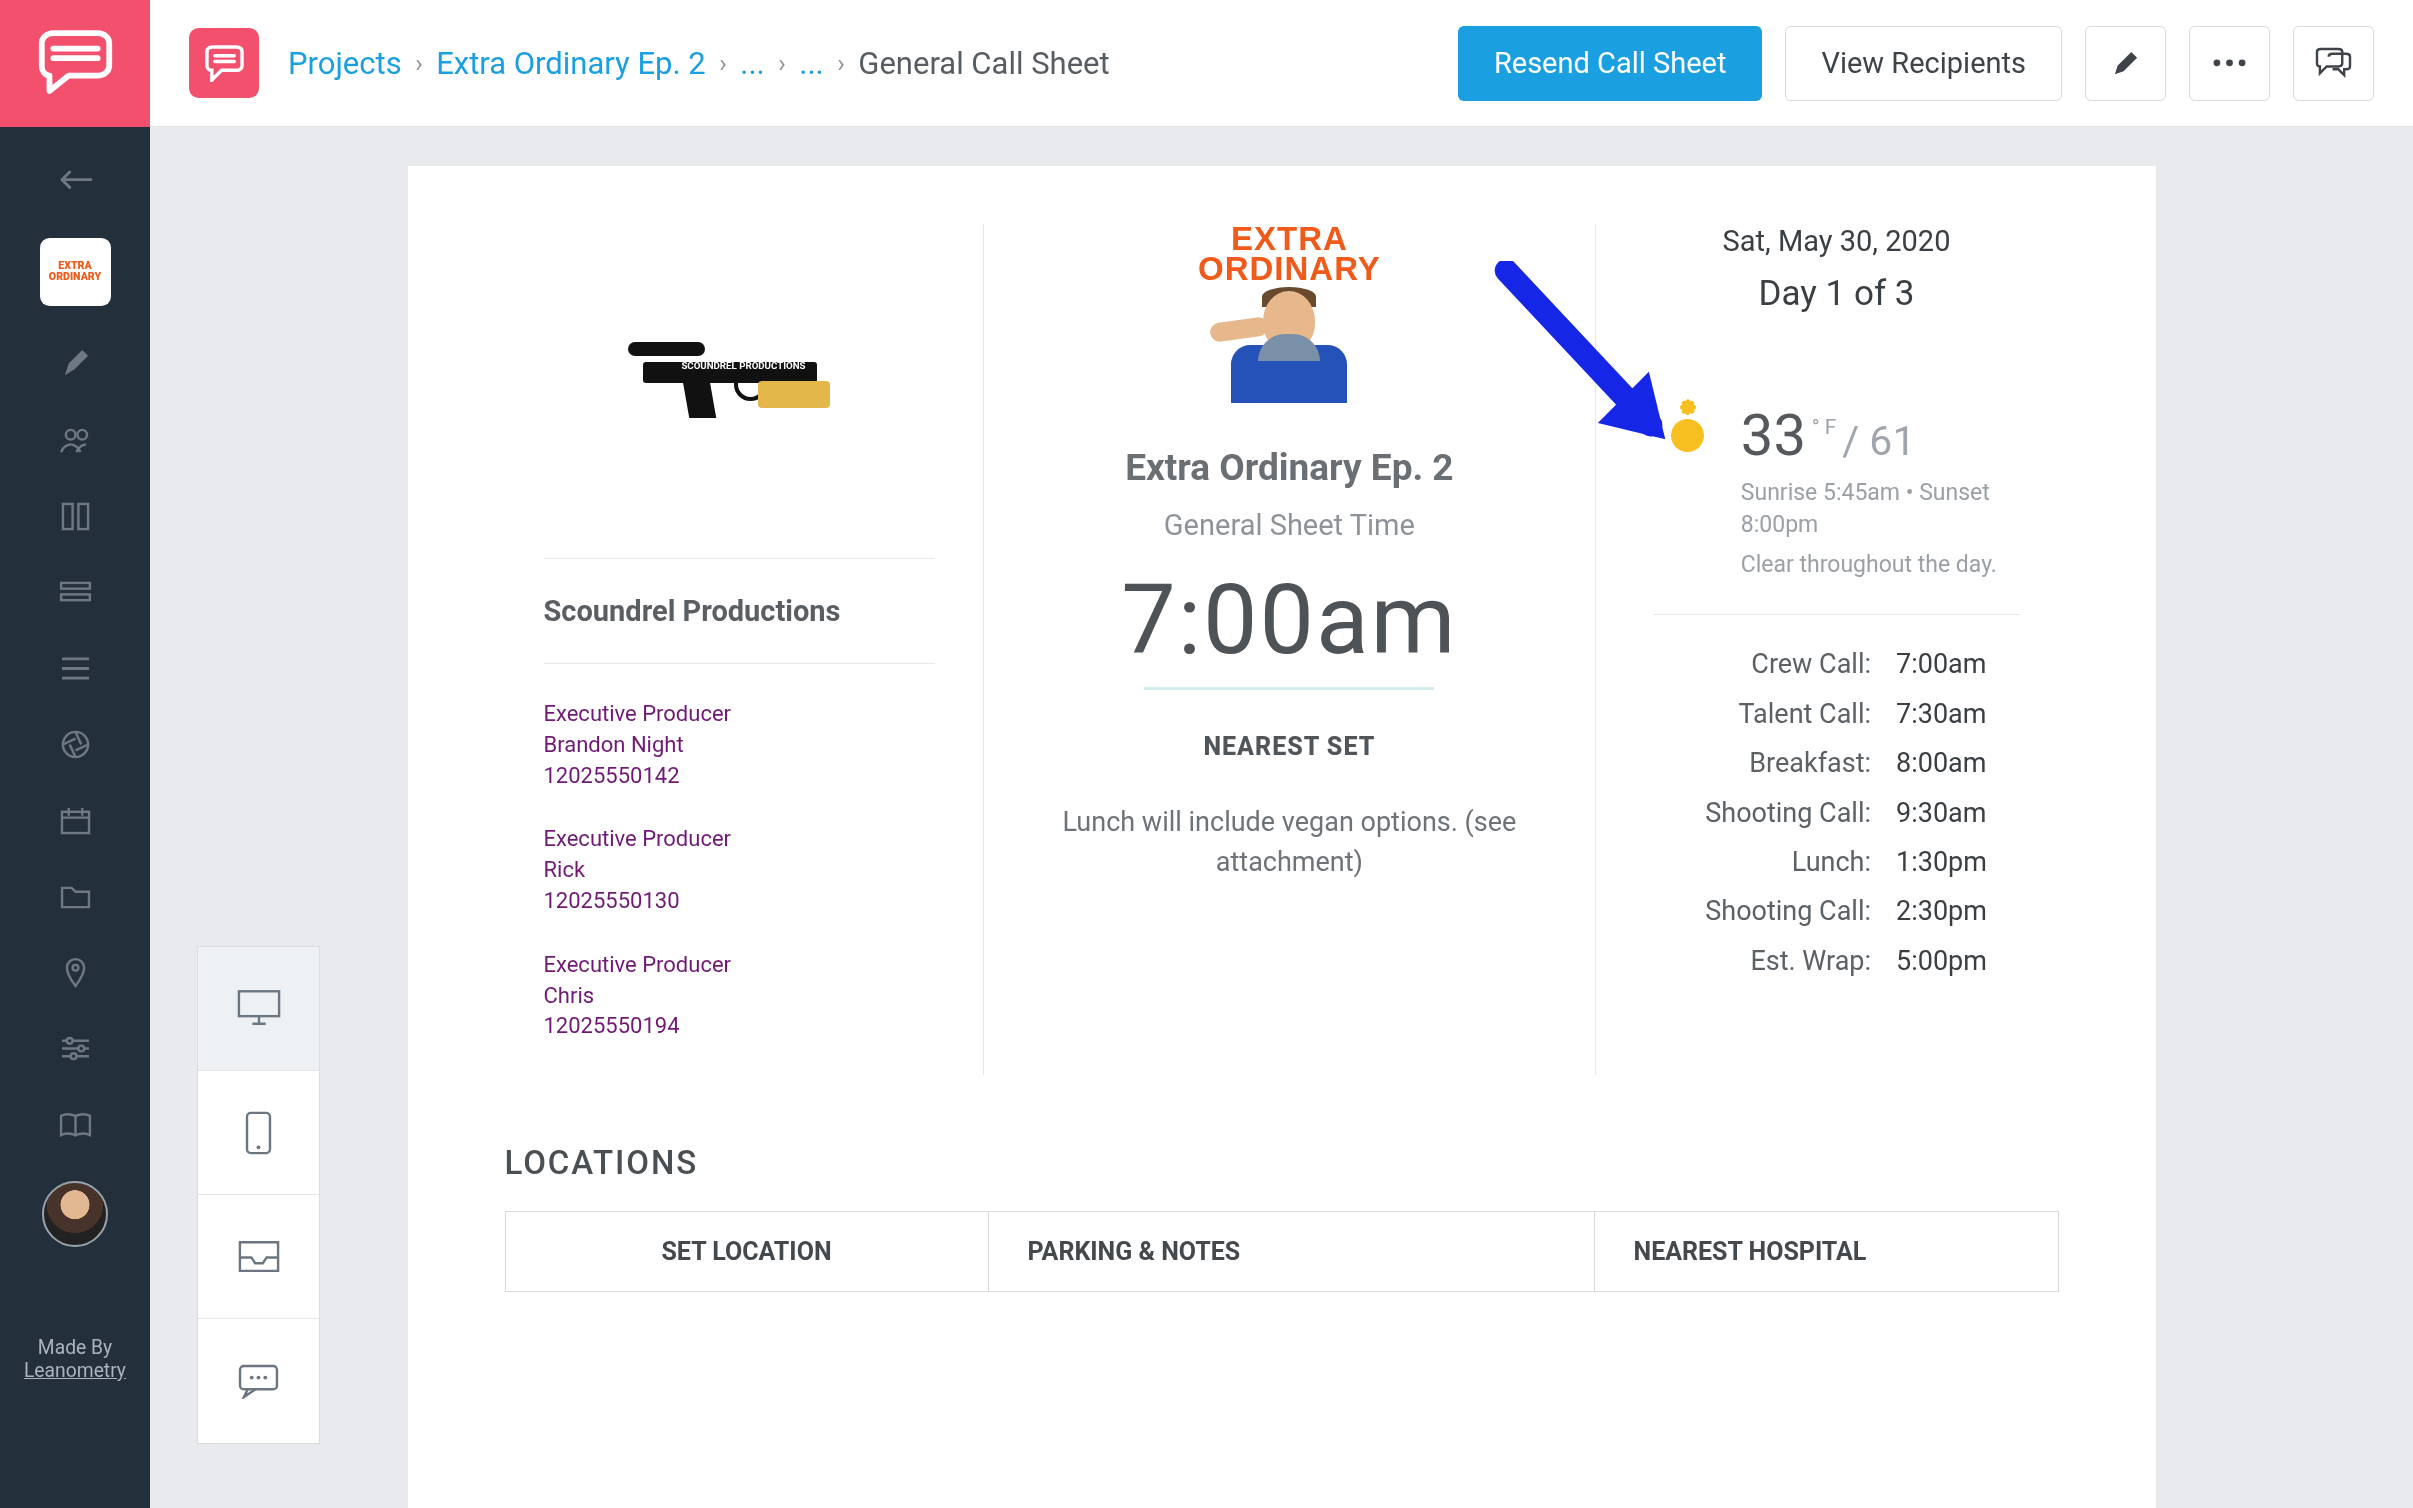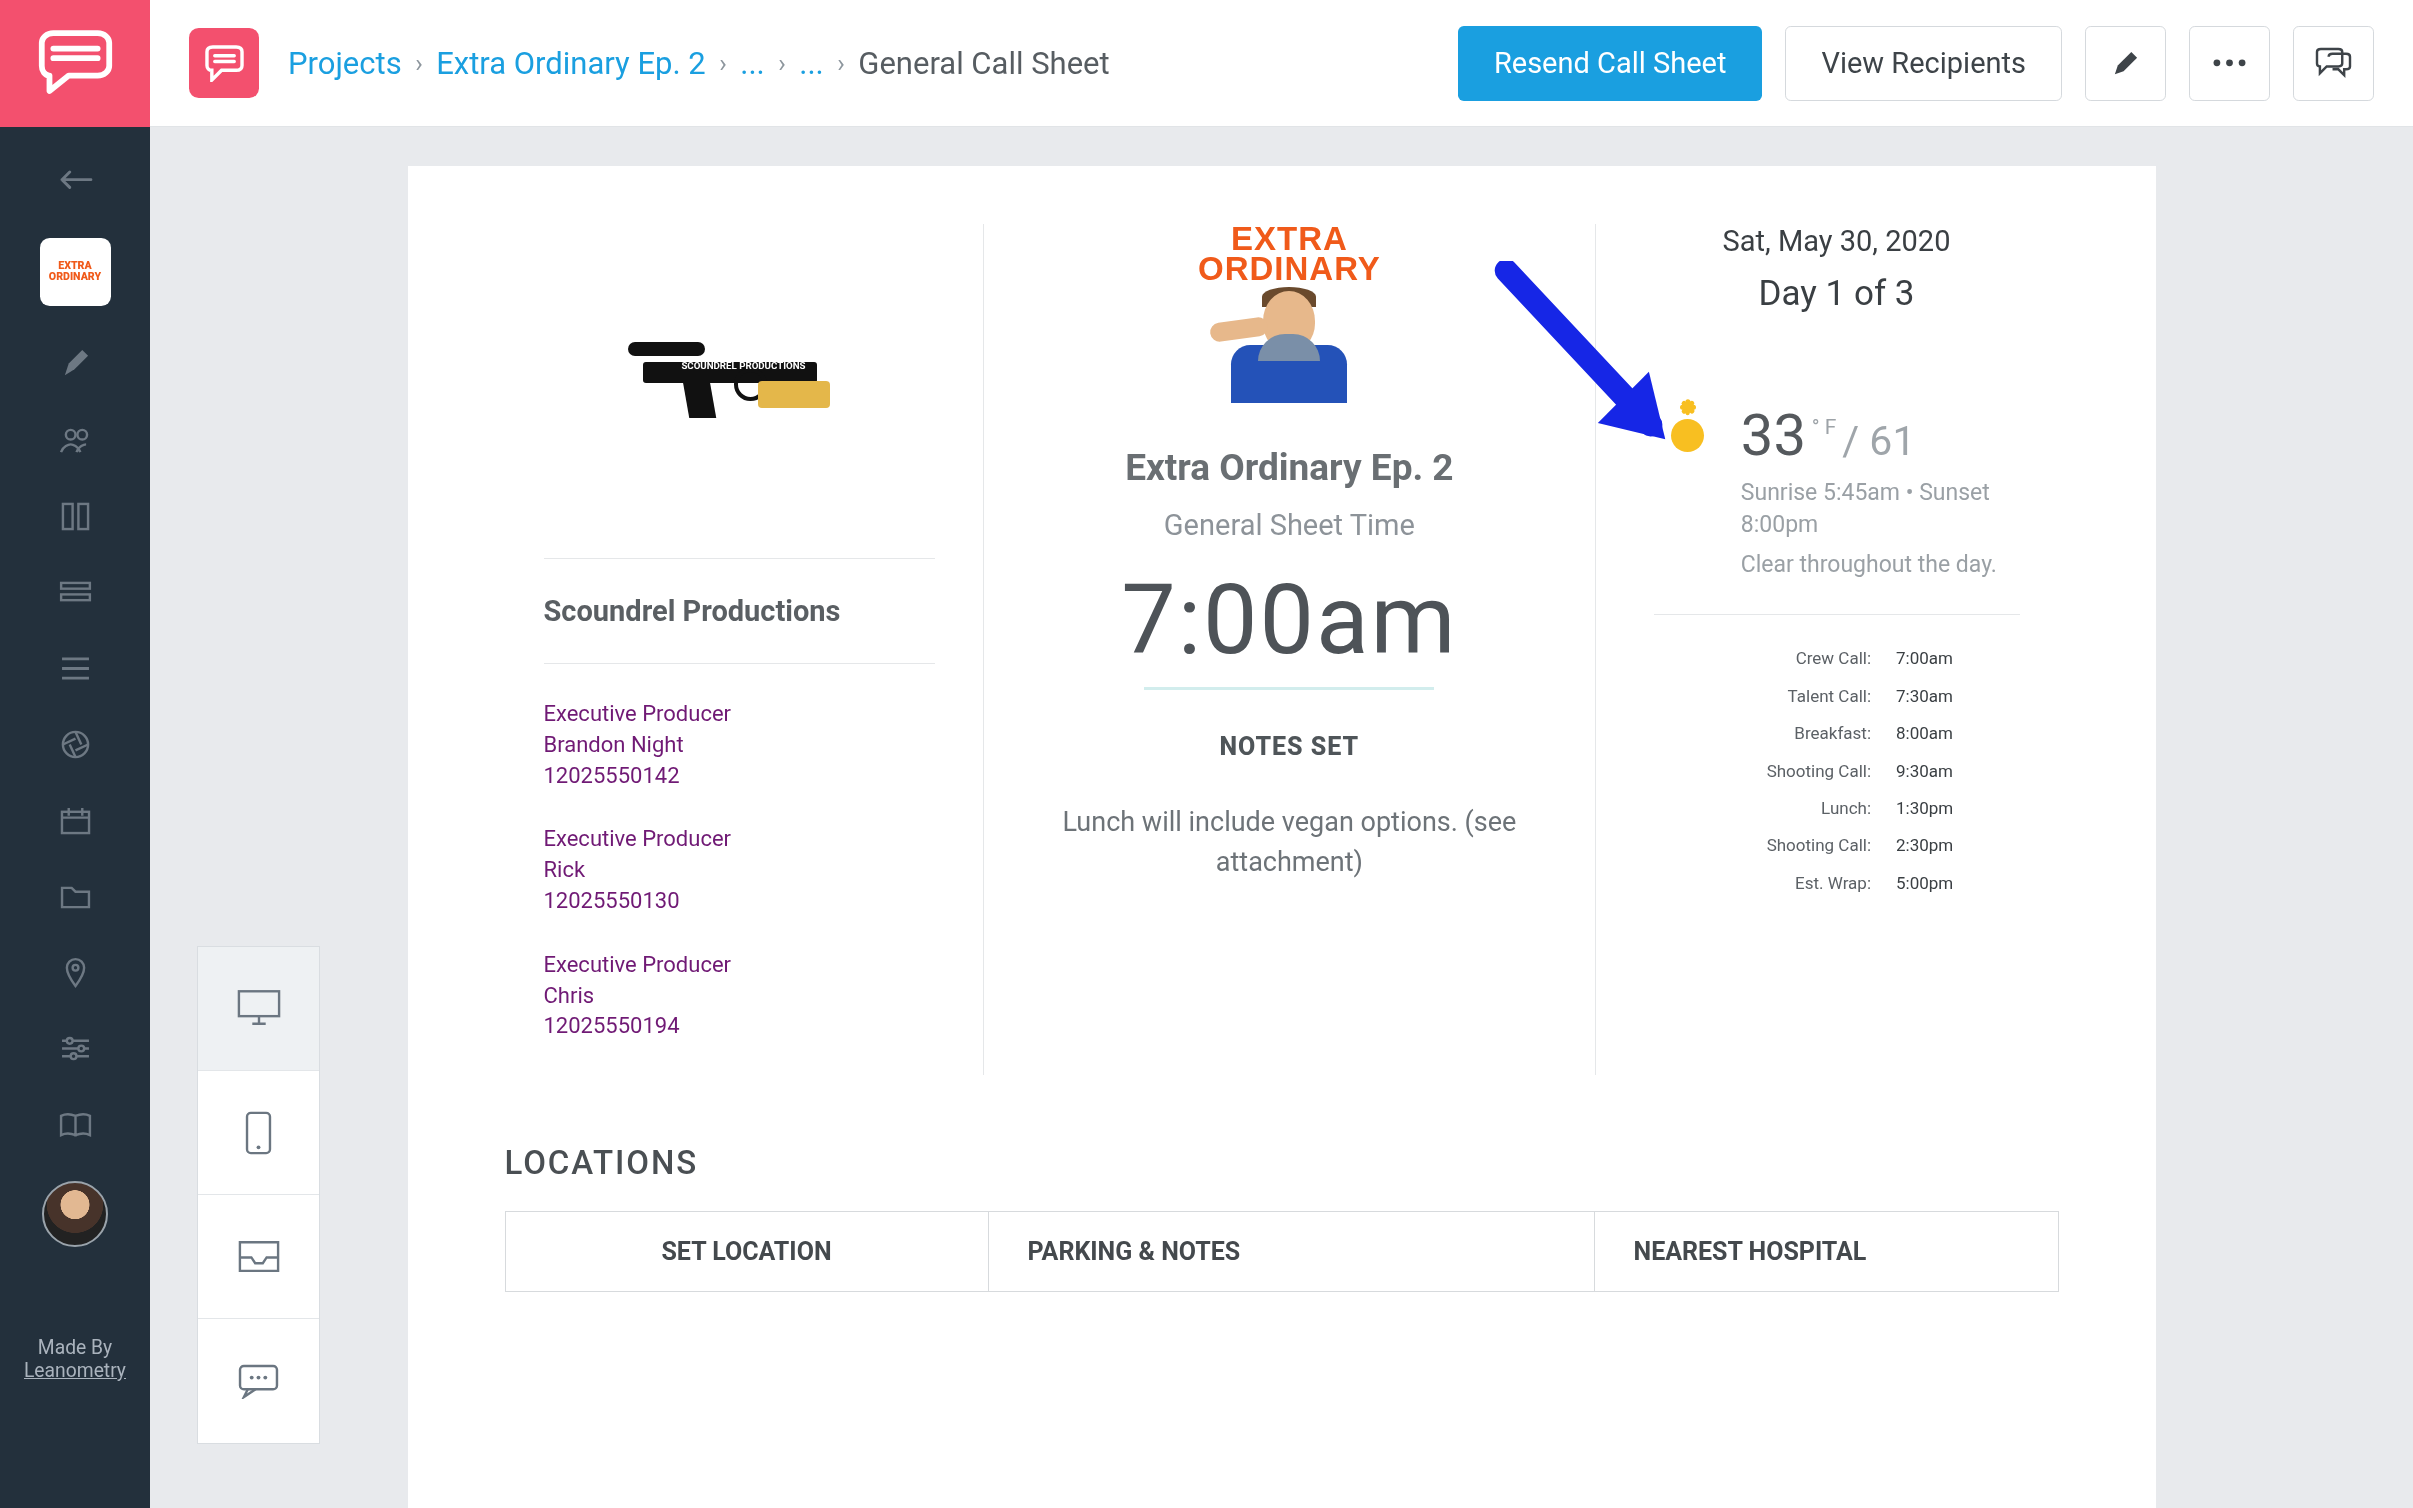--- a/index.html
+++ b/index.html
@@ -77,21 +77,21 @@
 .sun{ width:33px;height:33px;border-radius:50%;background:#f8bf21;position:relative;}
 .sun-wrap::before,.sun-wrap::after{content:"";position:absolute;width:68px;height:68px;}
 .ray{position:absolute;left:50%;top:50%;width:4.8px;height:13.5px;background:#f8bf21;border-radius:2.9px;transform-origin:center -21px;}
 .temp-big{ display:flex; align-items:baseline; gap:5.8px;}
 .temp-hi{ font-size:58px; color:#55595d;}
 .deg{ font-size:21px; color:#9da3a8; vertical-align:top; position:relative; top:-21px;}
 .temp-lo{ font-size:41px; color:#9fa5aa;}
 .weather-sub{ font-size:23px; color:#9aa0a5; margin-top:7.7px; line-height:1.4;}
 .hr2{ border-top:1px solid #e5e7e9; margin:0 0 33px 0;}
 .schedule{ display:flex; flex-direction:column; gap:17.4px;}
-.sched-row{ display:flex; justify-content:flex-end; gap:25px; font-size:17px;}
+.sched-row{ display:flex; justify-content:flex-end; gap:25px; font-size:27px;}
 .sched-row .k{ color:#5c6166; text-align:right; width:222px;}
 .sched-row .v{ color:#3a3f43; width:126px;}
 
 
 .pointer{position:absolute; left:1487px; top:261px; width:212px; height:212px; z-index:8; pointer-events:none;}
 
 
 .locations{ padding:68px 97px 0 97px;}
 .locations h2{ font-size:33px; letter-spacing:1.9px; color:#4a4f53; font-weight:500;}
 .loc-table{ margin-top:29px; border:1px solid #d7dadd;}
@@ -311,21 +311,21 @@
                 <div class="hair"></div>
                 <div class="head"></div>
                 <div class="arm"></div>
                 <div class="hoodie"></div>
               </div>
           </div>
           <div class="proj-title">Extra Ordinary Ep. 2</div>
           <div class="call-label">General Sheet Time</div>
           <div class="big-time">7:00am</div>
           <div class="teal-line"></div>
-          <div class="closed">NOTES SET</div>
+          <div class="closed">NEAREST SET</div>
           <div class="lunch">Lunch will include vegan options. (see attachment)</div>
         </div>
 
         <div class="col right">
           <div class="date-line">Sat, May 30, 2020</div>
           <div class="day-line">Day 1 of 3</div>
 
           <div class="weather">
             <div class="sun-wrap">
               <div class="sun"></div>

